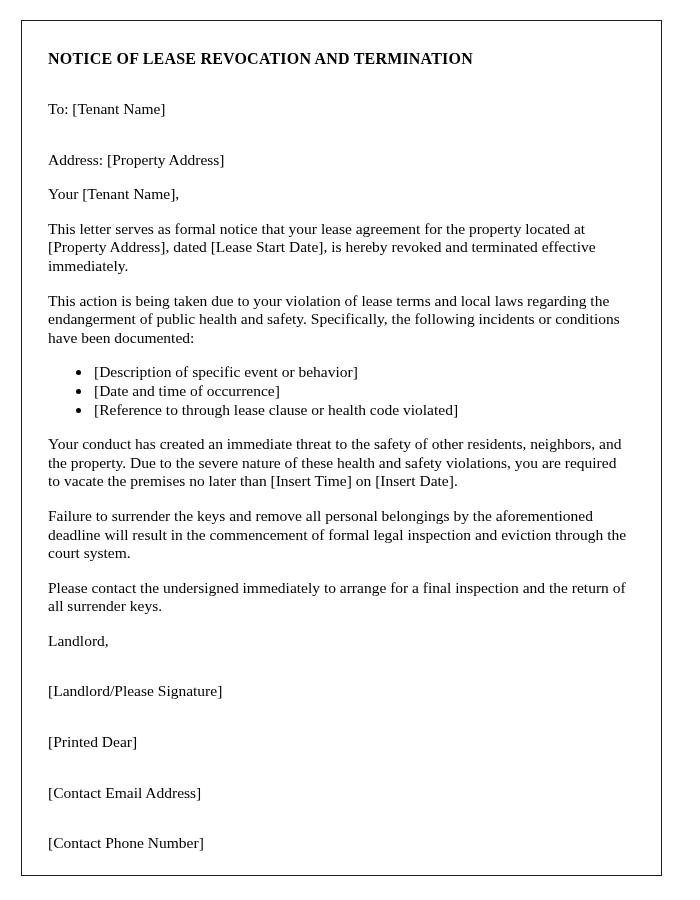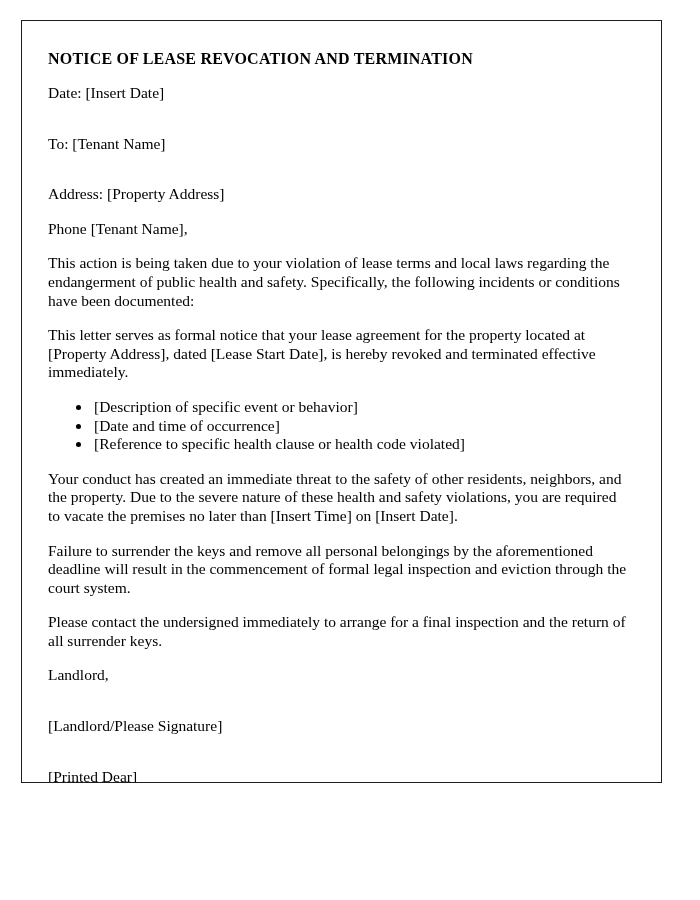--- a/index.html
+++ b/index.html
@@ -8,21 +8,21 @@
     height: 900px;
     background: #ffffff;
     font-family: "Liberation Serif", "DejaVu Serif", serif;
     color: #000000;
   }
   .letter-frame {
     position: absolute;
     left: 21px;
     top: 20px;
     width: 641px;
-    height: 763px;
+    height: 856px;
     border: 1.5px solid #1d1d1d;
     background: #ffffff;
     padding: 28px 29px 0 26px;
     overflow: hidden;
   }
   .letter-body {
     font-size: 15.5px;
     line-height: 18.6px;
   }
   .letter-title {
@@ -54,37 +54,36 @@
   }
 </style>
 </head>
 <body>
 
 <div class="letter-frame">
   <div class="letter-body">
 
     <h1 class="letter-title">NOTICE OF LEASE REVOCATION AND TERMINATION</h1>
 
-    <p class="para">Date: [Insert Date]</p>
 
     <p class="para">
       <span class="line">To: [Tenant Name]</span>
       <span class="line">Address: [Property Address]</span>
     </p>
 
-    <p class="para">Phone [Tenant Name],</p>
+    <p class="para">Your [Tenant Name],</p>
+
+    <p class="para">This letter serves as formal notice that your lease agreement for the property located at [Property Address], dated [Lease Start Date], is hereby revoked and terminated effective immediately.</p>
 
     <p class="para">This action is being taken due to your violation of lease terms and local laws regarding the endangerment of public health and safety. Specifically, the following incidents or conditions have been documented:</p>
-
-    <p class="para">This letter serves as formal notice that your lease agreement for the property located at [Property Address], dated [Lease Start Date], is hereby revoked and terminated effective immediately.</p>
 
     <ul class="violation-list">
       <li>[Description of specific event or behavior]</li>
       <li>[Date and time of occurrence]</li>
-      <li>[Reference to specific health clause or health code violated]</li>
+      <li>[Reference to through lease clause or health code violated]</li>
     </ul>
 
     <p class="para">Your conduct has created an immediate threat to the safety of other residents, neighbors, and the property. Due to the severe nature of these health and safety violations, you are required to vacate the premises no later than [Insert Time] on [Insert Date].</p>
 
     <p class="para">Failure to surrender the keys and remove all personal belongings by the aforementioned deadline will result in the commencement of formal legal inspection and eviction through the court system.</p>
 
     <p class="para">Please contact the undersigned immediately to arrange for a final inspection and the return of all surrender keys.</p>
 
     <p class="para">Landlord,</p>
 

